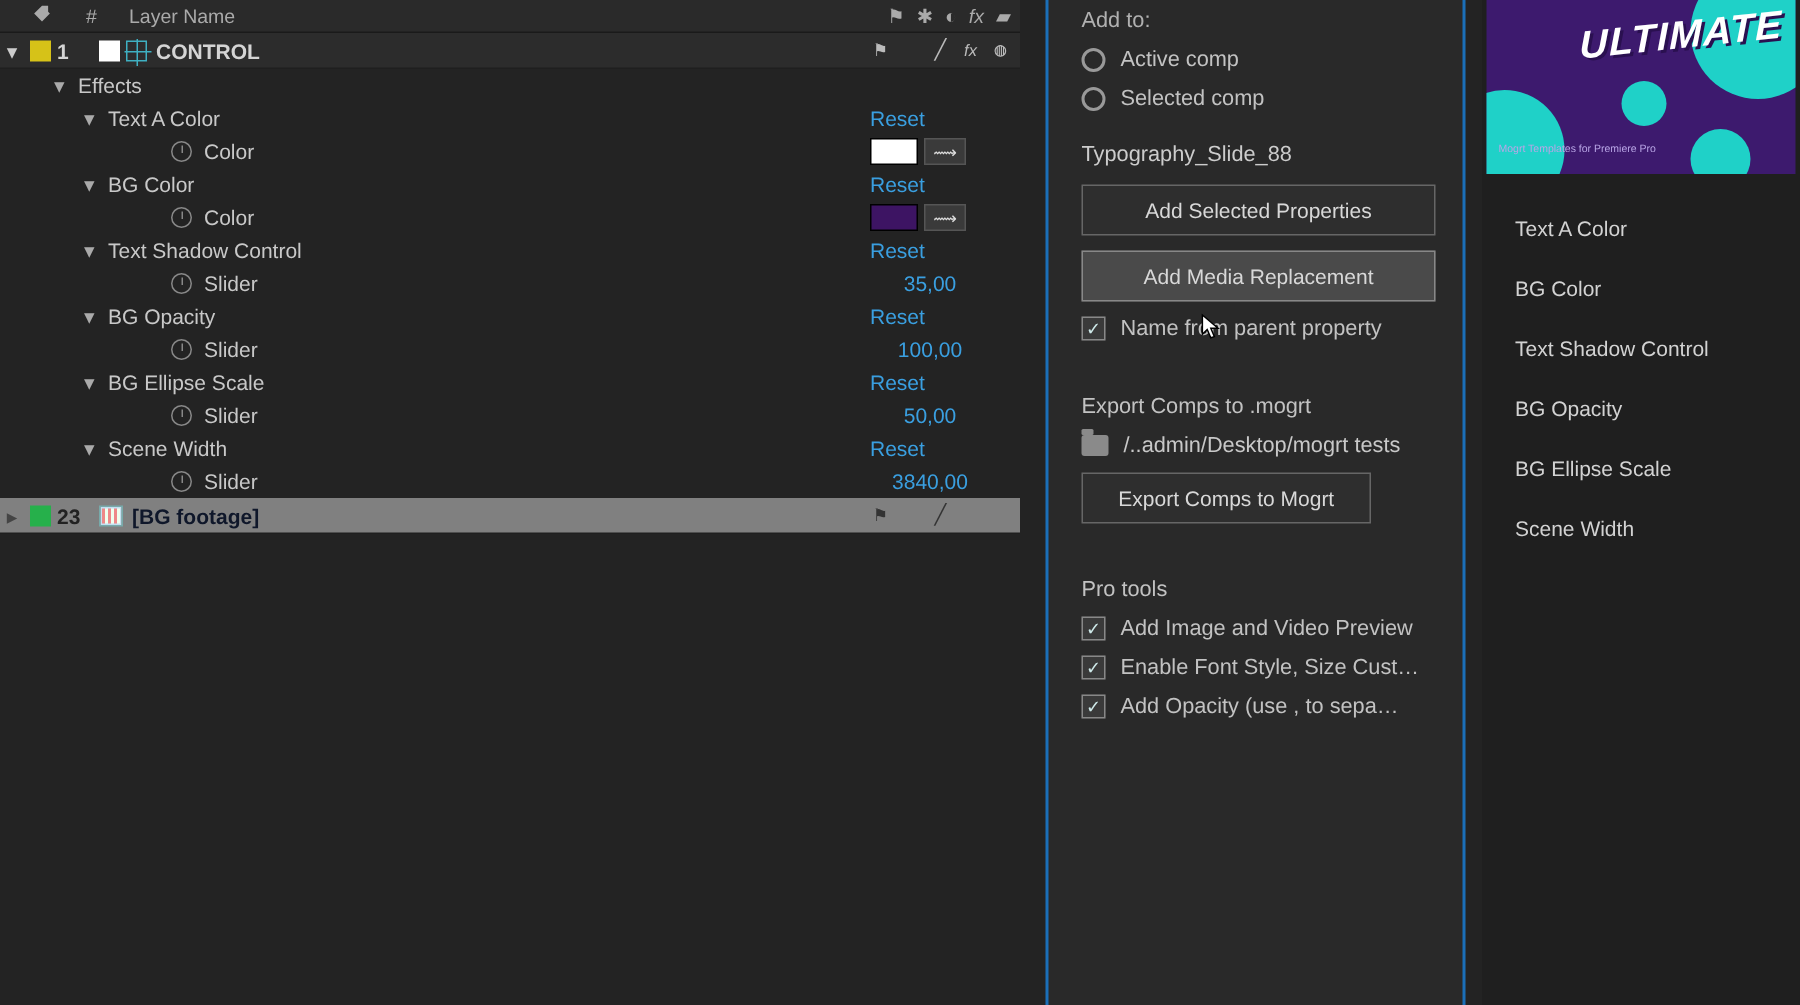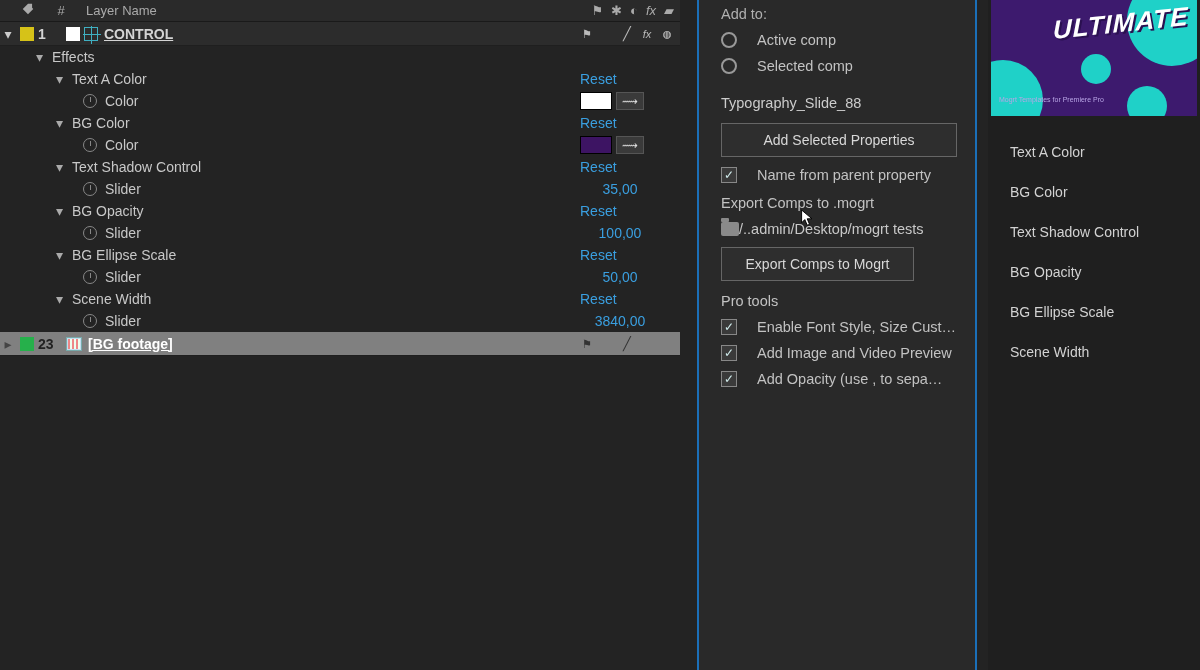--- a/index.html
+++ b/index.html
@@ -62,21 +62,21 @@
     width:14px; height:14px;
     border:1px solid #3fb0c2;
     margin-right:6px;
     position:relative;
   }
   .ctrl-icon::before,.ctrl-icon::after{
     content:""; position:absolute; background:#3fb0c2;
   }
   .ctrl-icon::before{left:6px;top:-2px;width:1px;height:18px;}
   .ctrl-icon::after{top:6px;left:-2px;height:1px;width:18px;}
-  .layer-name { font-weight:bold; flex:1;text-decoration:underline; }
+  .layer-name { font-weight:bold; flex:1; }
 
   .switches {
     width: 100px;
     display:flex;
     justify-content:flex-end;
     gap:6px;
     padding-right:6px;
     color:#bbb;
     font-size:13px;
   }
@@ -89,21 +89,21 @@
   .prop-row {
     display:flex;
     align-items:center;
     height:22px;
     padding-left: 32px;
     font-size:14px;
     color:#c8c8c8;
   }
   .prop-row .chev { width:16px; color:#aaa; cursor:pointer; }
   .prop-row .label { flex:1; }
-  .prop-row.sub { padding-left: 67px; }
+  .prop-row.sub { padding-left: 98px; }
   .prop-row.sub .stopwatch {
     width:14px;height:14px;
     border:1px solid #888;
     border-radius:50%;
     margin-right:8px;
     position:relative;
   }
   .prop-row.sub .stopwatch::after{
     content:"";position:absolute;left:6px;top:2px;width:1px;height:5px;background:#888;
   }
@@ -149,21 +149,21 @@
     color:#c2c2c2;
     font-size:14.5px;
   }
   .mid-panel .section-label{
     color:#b0b0b0;
     margin-bottom:10px;
   }
   .radio-row, .check-row {
     display:flex;align-items:center;
     margin:10px 0;
-    gap:20px;
+    gap:10px;
     cursor:pointer;
   }
   .radio {
     width:16px;height:16px;border:2px solid #999;border-radius:50%;
     display:inline-block;position:relative;
   }
   .comp-name { color:#ccc; margin:21px 0 12px; }
   .btn {
     border:1px solid #666;
     background:#2e2e2e;
@@ -175,27 +175,27 @@
     font-size:14px;
   }
   .btn.highlight { background:#4a4a4a; border-color:#888; }
   .checkbox {
     width:16px;height:16px;border:1px solid #888;background:#3a3a3a;
     display:flex;align-items:center;justify-content:center;
     color:#9cc;font-size:12px;
   }
   .checkbox.checked::after{content:"✓";color:#cfeaea;font-size:12px;}
   .folder-row{
-    display:flex;align-items:center;gap:0;margin:10px 0;color:#c8c8c8;
+    display:flex;align-items:center;gap:10px;margin:10px 0;color:#c8c8c8;
   }
   .folder-ico{
     width:18px;height:14px;background:#8a8a8a;border-radius:2px;position:relative;
   }
   .folder-ico::before{content:"";position:absolute;top:-4px;left:0;width:8px;height:4px;background:#8a8a8a;border-radius:1px;}
-  .section-title{ margin:12px 0 6px; color:#c2c2c2; }
+  .section-title{ margin:36px 0 6px; color:#c2c2c2; }
   .cursor {
     position:absolute;
     left: 800px; top: 208px;
     width:16px;height:20px;
     pointer-events:none;
     z-index:50;
   }
 
   
   .right-panel{
@@ -381,21 +381,21 @@
     <span class="label">Slider</span>
     <span class="value">3840,00</span>
     <span style="width:20px"></span>
   </div>
 
   <div class="layer-row selected">
     <span class="disclosure" style="color:#444">▸</span>
     <span class="color-chip" style="background:#26b04b"></span>
     <span class="num" style="color:#222">23</span>
     <span class="footage-icon"></span>
-    <span class="layer-name" style="color:#ffffff">[BG footage]</span>
+    <span class="layer-name" style="color:#0f172a">[BG footage]</span>
     <div class="switches" style="color:#333">
       <span class="switch-box">⚑</span>
       <span class="switch-box"></span>
       <span class="switch-box">╱</span>
       <span class="switch-box"></span>
       <span class="switch-box"></span>
     </div>
   </div>
 </div>
 
@@ -407,43 +407,46 @@
   </div>
   <div class="radio-row">
     <span class="radio"></span>
     <span>Selected comp</span>
   </div>
   <div class="comp-name">Typography_Slide_88</div>
 
   <div class="btn">
     <span>Add Selected Properties</span>
   </div>
+  <div class="btn highlight">
+    <span>Add Media Replacement</span>
+  </div>
 
   <div class="check-row">
     <span class="checkbox checked"></span>
     <span>Name from parent property</span>
   </div>
 
   <div class="section-title">Export Comps to .mogrt</div>
   <div class="folder-row">
     <span class="folder-ico"></span>
     <span>/..admin/Desktop/mogrt tests</span>
   </div>
   <div class="btn" style="width:193px">
     <span>Export Comps to Mogrt</span>
   </div>
 
   <div class="section-title">Pro tools</div>
   <div class="check-row">
     <span class="checkbox checked"></span>
-    <span>Enable Font Style, Size Cust…</span>
+    <span>Add Image and Video Preview</span>
   </div>
   <div class="check-row">
     <span class="checkbox checked"></span>
-    <span>Add Image and Video Preview</span>
+    <span>Enable Font Style, Size Cust…</span>
   </div>
   <div class="check-row">
     <span class="checkbox checked"></span>
     <span>Add Opacity (use , to sepa…</span>
   </div>
 </div>
 
 <svg class="cursor" viewBox="0 0 20 24">
   <path d="M2 2 L2 18 L6 14 L9 21 L12 20 L9 13 L15 13 Z" fill="#fff" stroke="#000" stroke-width="1.2"></path>
 </svg>

